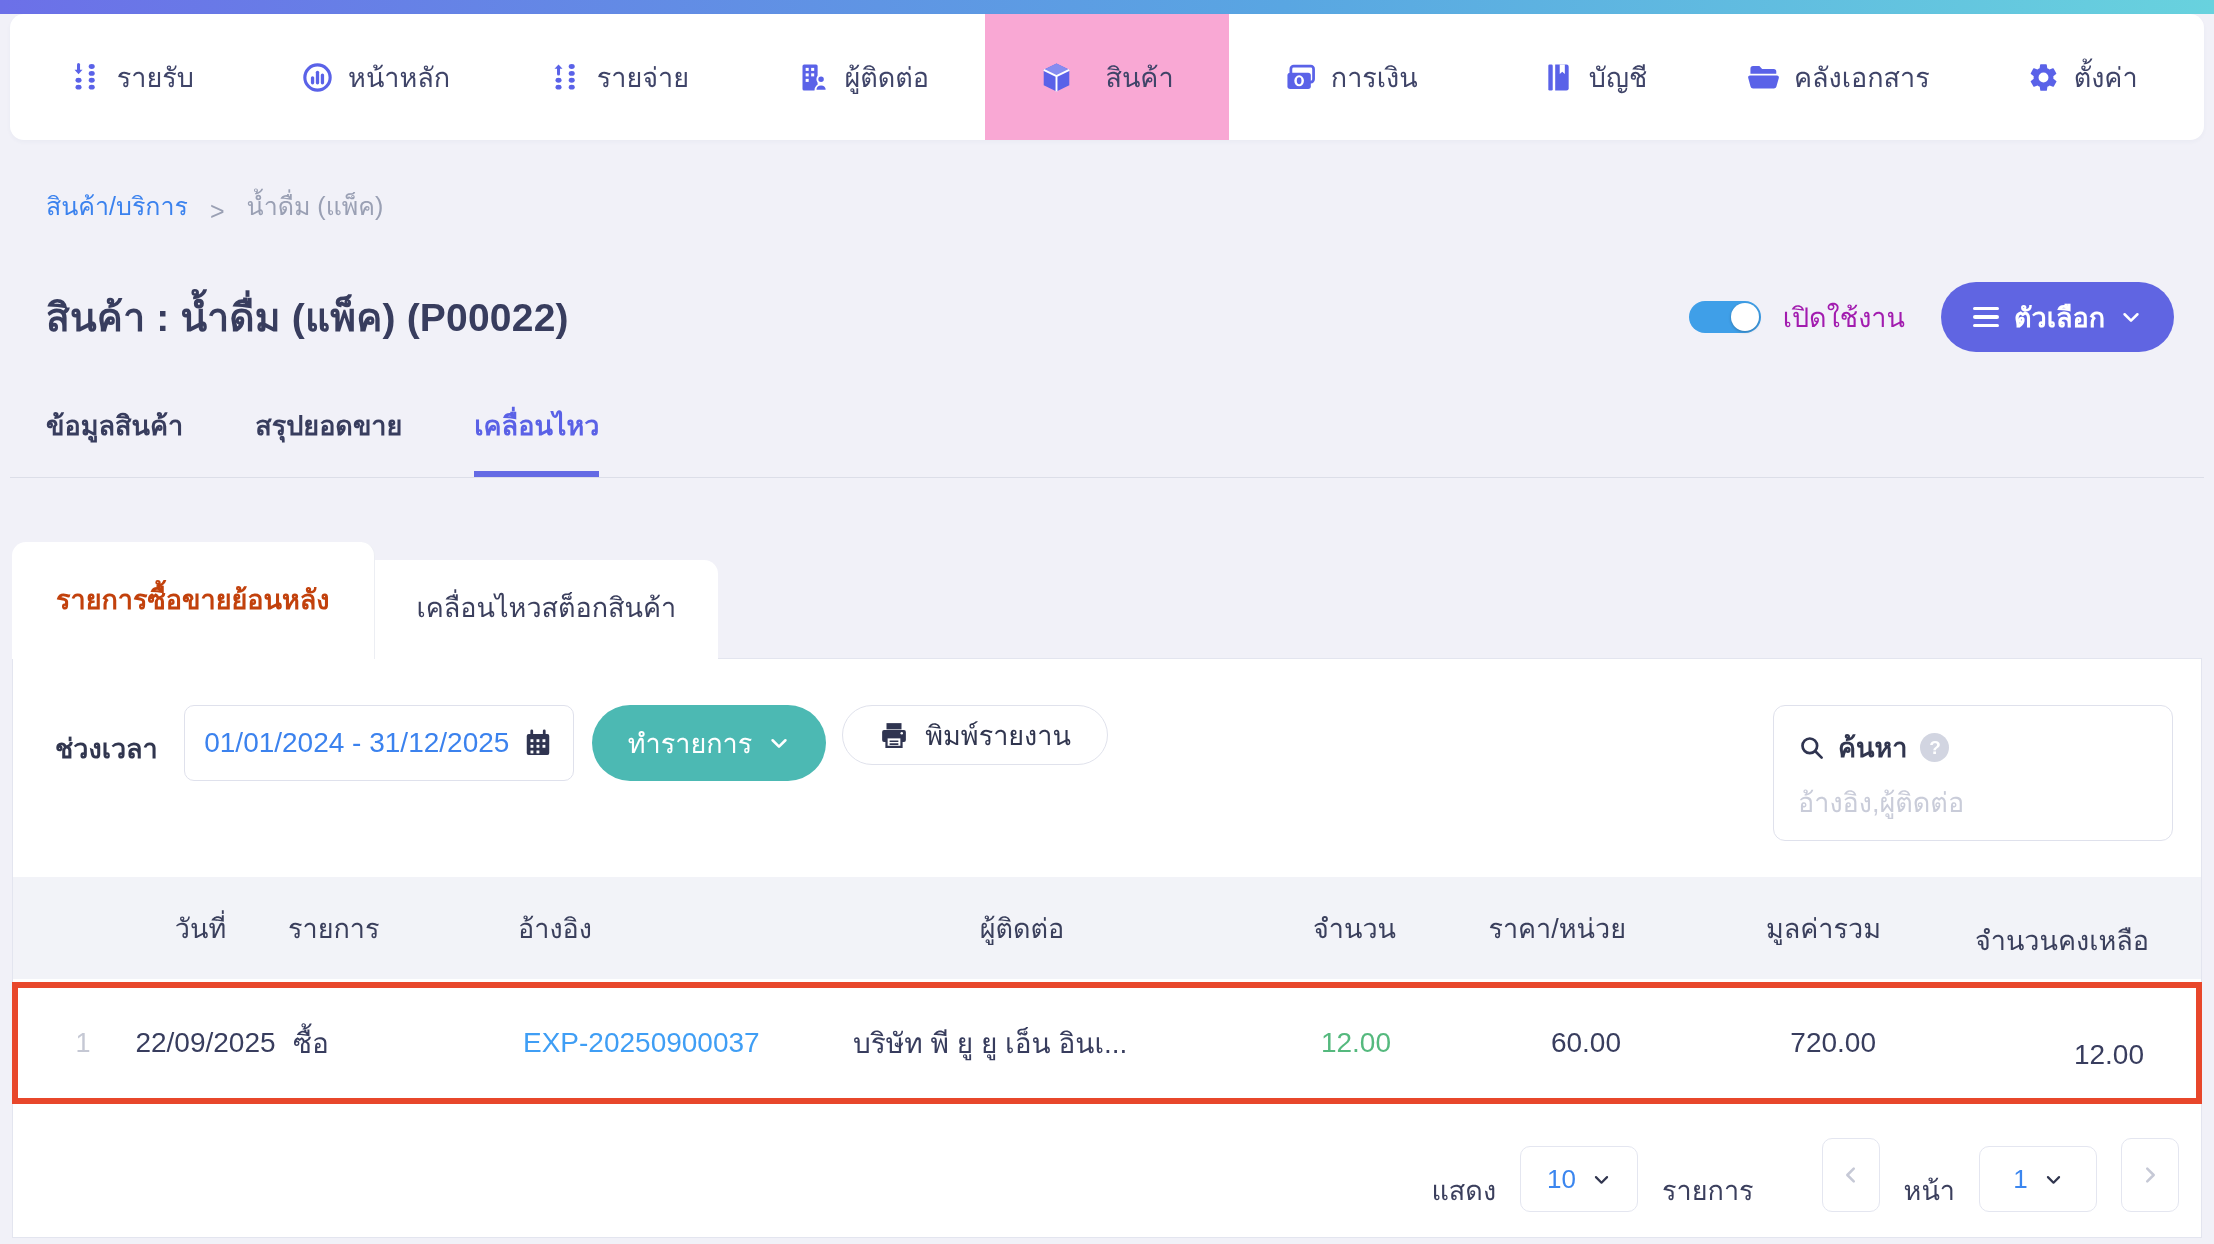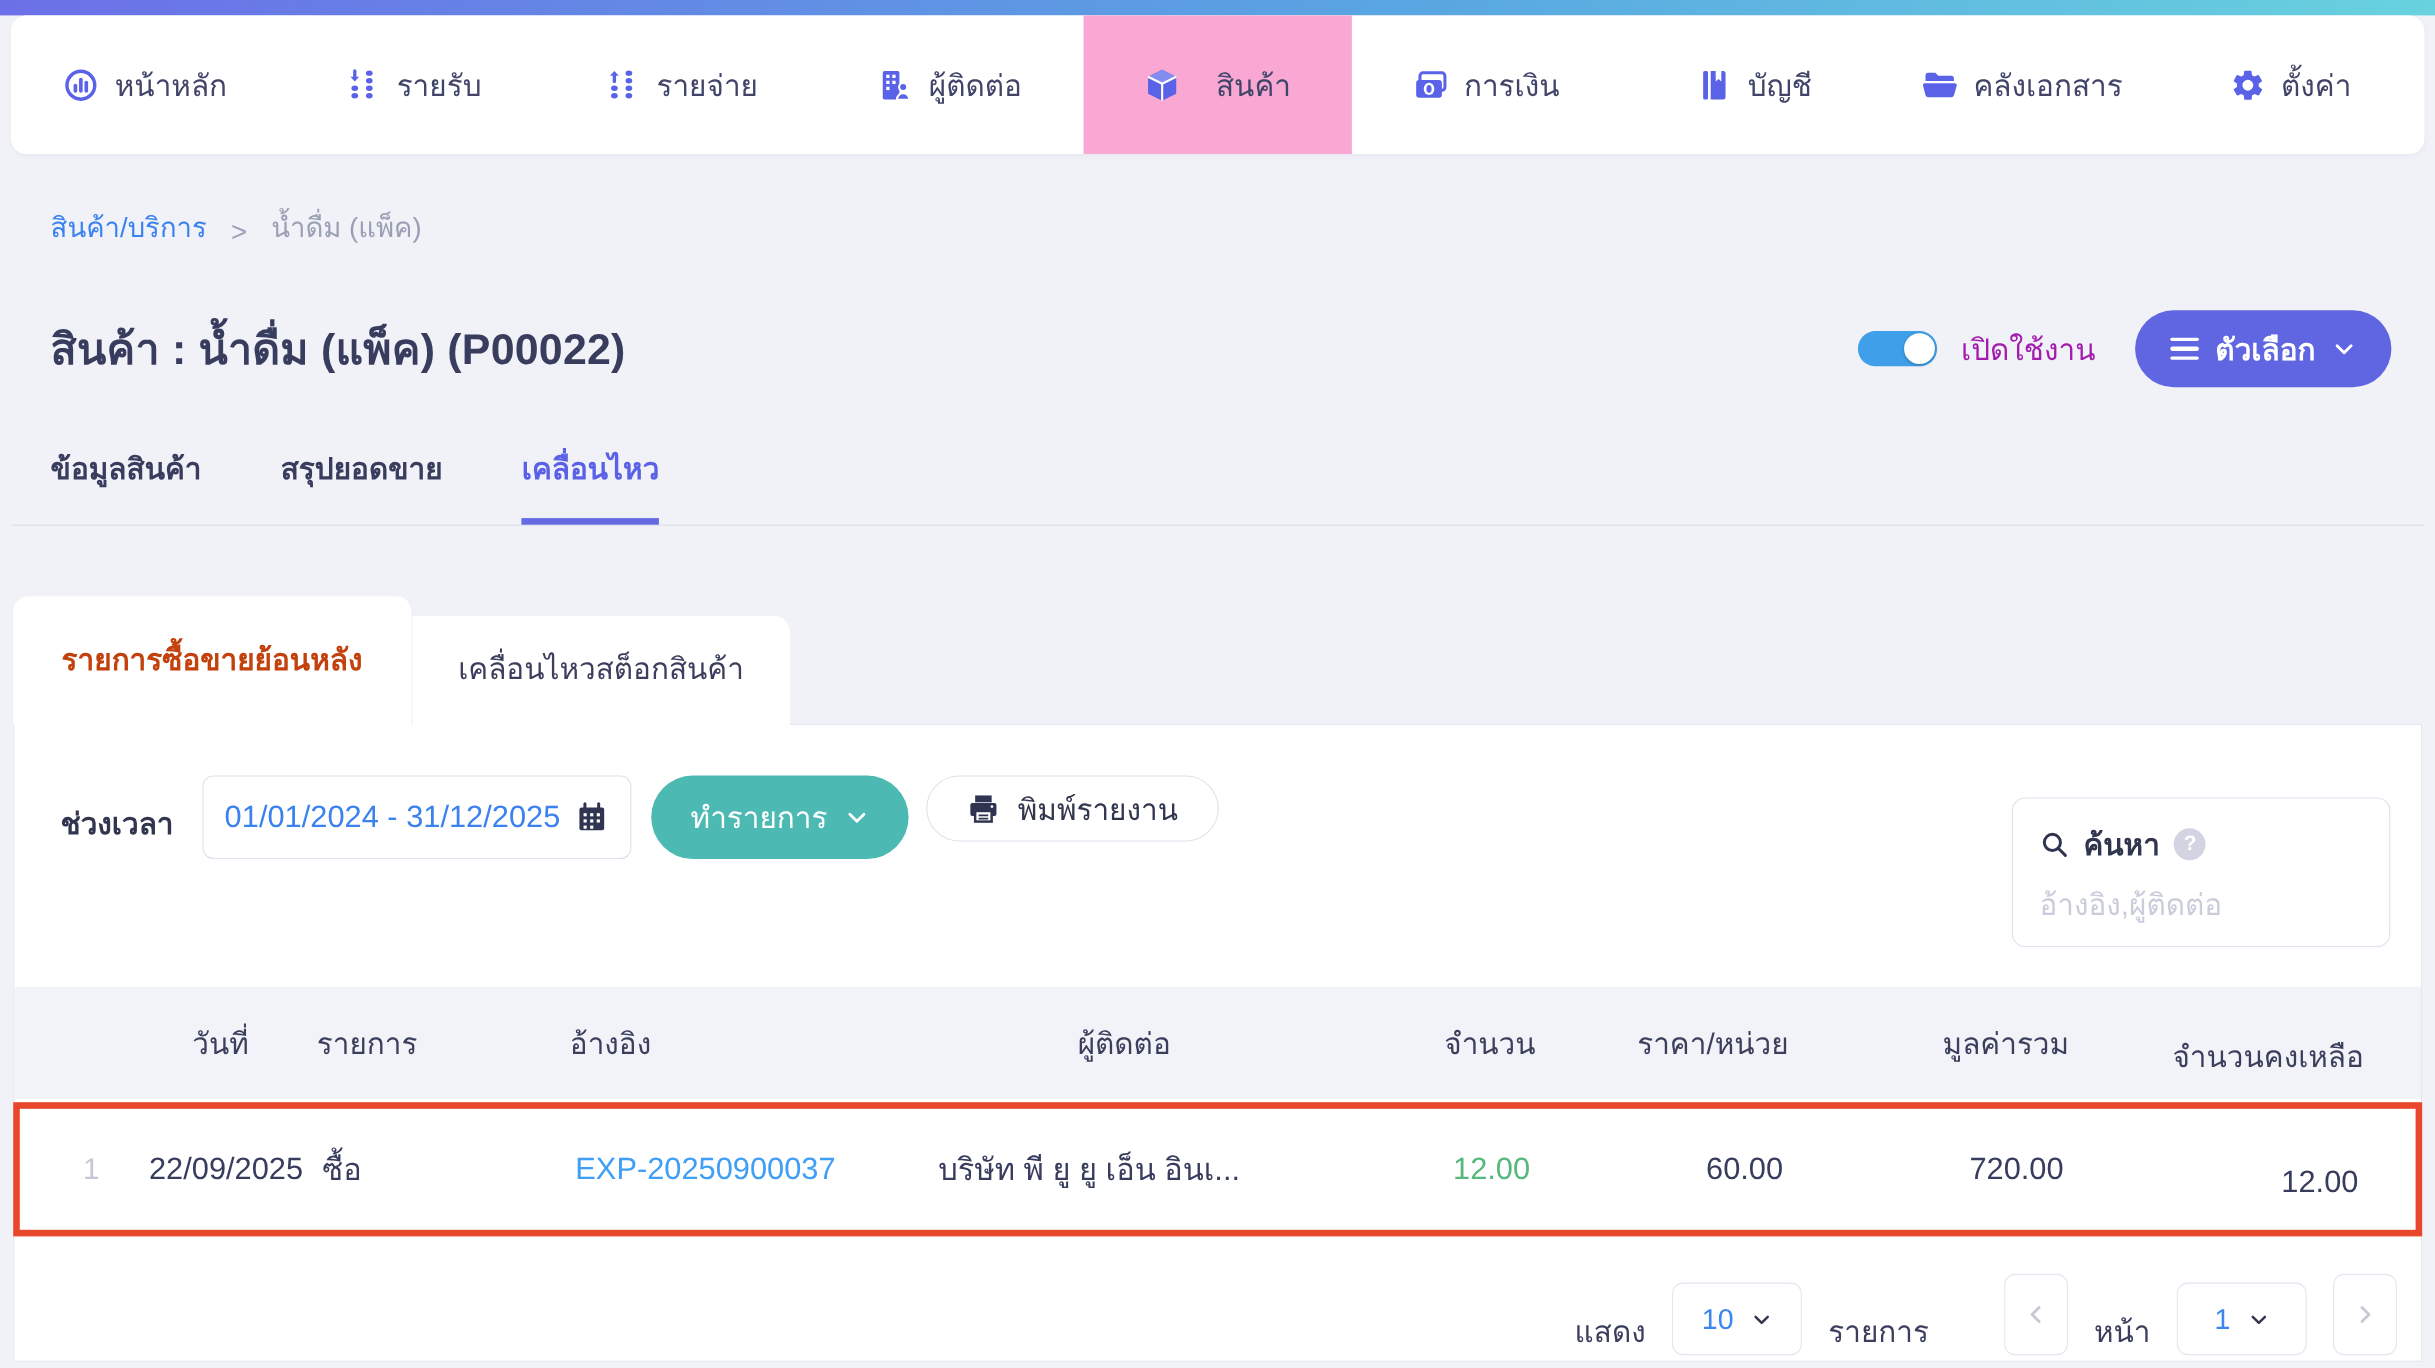--- a/index.html
+++ b/index.html
@@ -73,22 +73,22 @@
   .action-btn {
     margin-left:18px; height:76px; padding:0 36px; border:none; border-radius:38px; background:#4cb9b3;
     color:#fff; font-size:27px; display:flex; align-items:center; gap:16px; cursor:pointer; font-family:inherit;
   }
   .print-btn {
     margin-left:16px; height:60px; padding:0 36px; border:1px solid #e0e2ec; border-radius:38px; background:#fff;
     color:#31364f; font-size:27px; display:flex; align-items:center; gap:16px; cursor:pointer; font-family:inherit;
   }
   .print-btn svg { width:30px; height:30px; }
   .search-box {
-    margin-left:auto; width:344px; min-height:112px; border:1px solid #dfe1ec; border-radius:12px; background:#fff;
-    padding:20px 24px 16px; cursor:text;margin-top:20px;
+    margin-left:auto; width:400px; min-height:112px; border:1px solid #dfe1ec; border-radius:12px; background:#fff;
+    padding:20px 24px 16px; cursor:text;
   }
   .search-top { display:flex; align-items:center; gap:13px; }
   .search-top svg { width:27px; height:27px; }
   .search-top b { font-size:27px; color:#31364f; }
   .help-badge {
     width:29px; height:29px; border-radius:50%; background:#d2d5e1; color:#fff;
     font-size:19px; font-weight:bold; display:flex; align-items:center; justify-content:center;
   }
   .search-ph { margin-top:12px; font-size:27px; color:#c9ccd9; }
 
@@ -125,45 +125,45 @@
   .mleft { margin-left:44px; }
 </style>
 </head>
 <body>
 
 <div class="topbar"></div>
 
 <nav class="navbar">
   <div class="nav-item">
     <span class="nav-icon">
-      <svg viewBox="0 0 24 24">
-          <circle cx="12" cy="12" r="9.2" fill="none" stroke="#5a62e8" stroke-width="2.3"></circle>
-          <g fill="#5a62e8">
-            <rect x="7.2" y="11" width="2.4" height="6" rx="1.2"></rect>
-            <rect x="10.8" y="7" width="2.4" height="10" rx="1.2"></rect>
-            <rect x="14.4" y="9" width="2.4" height="8" rx="1.2"></rect>
-          </g>
-        </svg>
-    </span>
-    <span>หน้าหลัก</span>
-  </div>
-  <div class="nav-item">
-    <span class="nav-icon">
       <svg viewBox="0 0 24 24" fill="#5a62e8">
           <path d="M6.2 2.5v4.6" stroke="#5a62e8" stroke-width="2.2" fill="none" stroke-linecap="round"></path>
           <path d="M3.3 6.4l2.9 3.2 2.9-3.2z"></path>
           <ellipse cx="6.2" cy="14" rx="2.2" ry="1.8"></ellipse>
           <ellipse cx="6.2" cy="19" rx="2.2" ry="1.8"></ellipse>
           <ellipse cx="15.8" cy="4" rx="2.2" ry="1.8"></ellipse>
           <ellipse cx="15.8" cy="9" rx="2.2" ry="1.8"></ellipse>
           <ellipse cx="15.8" cy="14" rx="2.2" ry="1.8"></ellipse>
           <ellipse cx="15.8" cy="19" rx="2.2" ry="1.8"></ellipse>
         </svg>
     </span>
     <span>รายรับ</span>
+  </div>
+  <div class="nav-item">
+    <span class="nav-icon">
+      <svg viewBox="0 0 24 24">
+          <circle cx="12" cy="12" r="9.2" fill="none" stroke="#5a62e8" stroke-width="2.3"></circle>
+          <g fill="#5a62e8">
+            <rect x="7.2" y="11" width="2.4" height="6" rx="1.2"></rect>
+            <rect x="10.8" y="7" width="2.4" height="10" rx="1.2"></rect>
+            <rect x="14.4" y="9" width="2.4" height="8" rx="1.2"></rect>
+          </g>
+        </svg>
+    </span>
+    <span>หน้าหลัก</span>
   </div>
   <div class="nav-item">
     <span class="nav-icon">
       <svg viewBox="0 0 24 24" fill="#5a62e8">
           <path d="M6.2 9.5V5" stroke="#5a62e8" stroke-width="2.2" fill="none" stroke-linecap="round"></path>
           <path d="M3.3 5.7l2.9-3.2 2.9 3.2z"></path>
           <ellipse cx="6.2" cy="14" rx="2.2" ry="1.8"></ellipse>
           <ellipse cx="6.2" cy="19" rx="2.2" ry="1.8"></ellipse>
           <ellipse cx="15.8" cy="4" rx="2.2" ry="1.8"></ellipse>
           <ellipse cx="15.8" cy="9" rx="2.2" ry="1.8"></ellipse>

